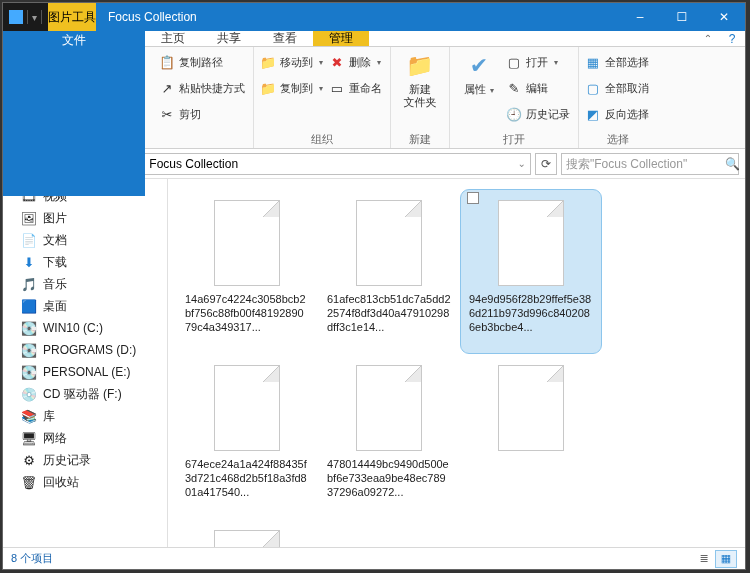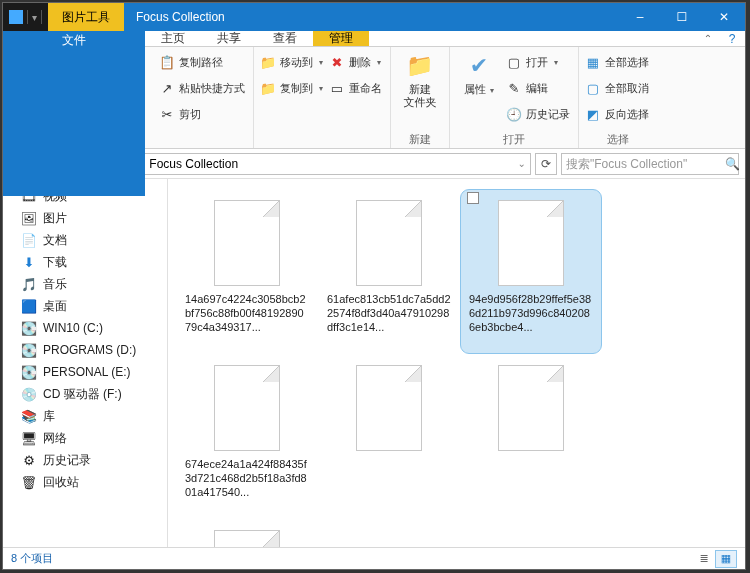--- a/index.html
+++ b/index.html
@@ -5,21 +5,21 @@
 * { box-sizing: border-box; margin: 0; padding: 0; font-family: "Microsoft YaHei", "Segoe UI", sans-serif; }
 body { background: #333; width: 750px; height: 573px; overflow: hidden; }
 .window { width: 744px; height: 568px; margin: 2px; background: #fff; border: 1px solid #666; display: flex; flex-direction: column; }
 
 
 .titlebar { height: 28px; background: #1a1a1a; display: flex; align-items: stretch; color: #fff; font-size: 12px; }
 .titlebar .tleft { display:flex; align-items:center; gap:4px; padding:0 6px; color:#ccc; }
 .titlebar .tleft .qicon { width:14px; height:14px; background:#4af; }
 .titlebar .tleft .sep { width:1px; height:14px; background:#555; }
 .titlebar .tleft .glyph { font-size:10px; color:#999; }
-.titlebar .ctx-tab { background:#f0c020; color:#000; padding:0 14px; display:flex; align-items:center; font-size:12px; }
+.titlebar .ctx-tab { background:#f0c020; color:#000; padding:0 0; display:flex; align-items:center; font-size:12px; }
 .titlebar .title { flex:1; background:#1979ca; display:flex; align-items:center; padding:0 12px; color:#fff; }
 .titlebar .wbtns { display:flex; }
 .titlebar .wbtn { width:42px; background:#1979ca; display:flex; align-items:center; justify-content:center; color:#fff; font-size:12px; }
 
 
 .tabs { height:16px; background:#fff; display:flex; border-bottom:1px solid #d0d0d0; font-size:12px; }
 .tabs .tab { padding:0 16px; display:flex; align-items:center; color:#333; }
 .tabs .tab.file { background:#1979ca; color:#fff; }
 .tabs .tab.active { background:#f0c020; color:#000000; }
 .tabs .spacer { flex:1; }
@@ -169,20 +169,21 @@
               <span class="ic ic-del">✖</span>
               <span>删除</span>
               <span class="dd">▾</span>
             </div>
           <div class="smitem">
               <span class="ic">▭</span>
               <span>重命名</span>
             </div>
         </div>
       </div>
+      <div class="label">组织</div>
     </div>
 
     <div class="group">
       <div class="body">
         <div class="big">
           <div class="ic ic-folder">📁</div>
           <div class="lab" style="white-space:pre;">新建
 文件夹</div>
         </div>
       </div>
@@ -326,20 +327,21 @@
           <div class="cb"></div>
           <div class="thumb"></div>
           <div class="name">94e9d956f28b29ffef5e386d211b973d996c8402086eb3bcbe4...</div>
         </div>
         <div class="file">
           <div class="thumb"></div>
           <div class="name">674ece24a1a424f88435f3d721c468d2b5f18a3fd801a417540...</div>
         </div>
         <div class="file">
           <div class="thumb"></div>
+          <div class="name">478014449bc9490d500ebf6e733eaa9be48ec78937296a09272...</div>
         </div>
         <div class="file">
           <div class="thumb"></div>
         </div>
         <div class="file">
           <div class="thumb"></div>
         </div>
       </div>
   </div>
 

